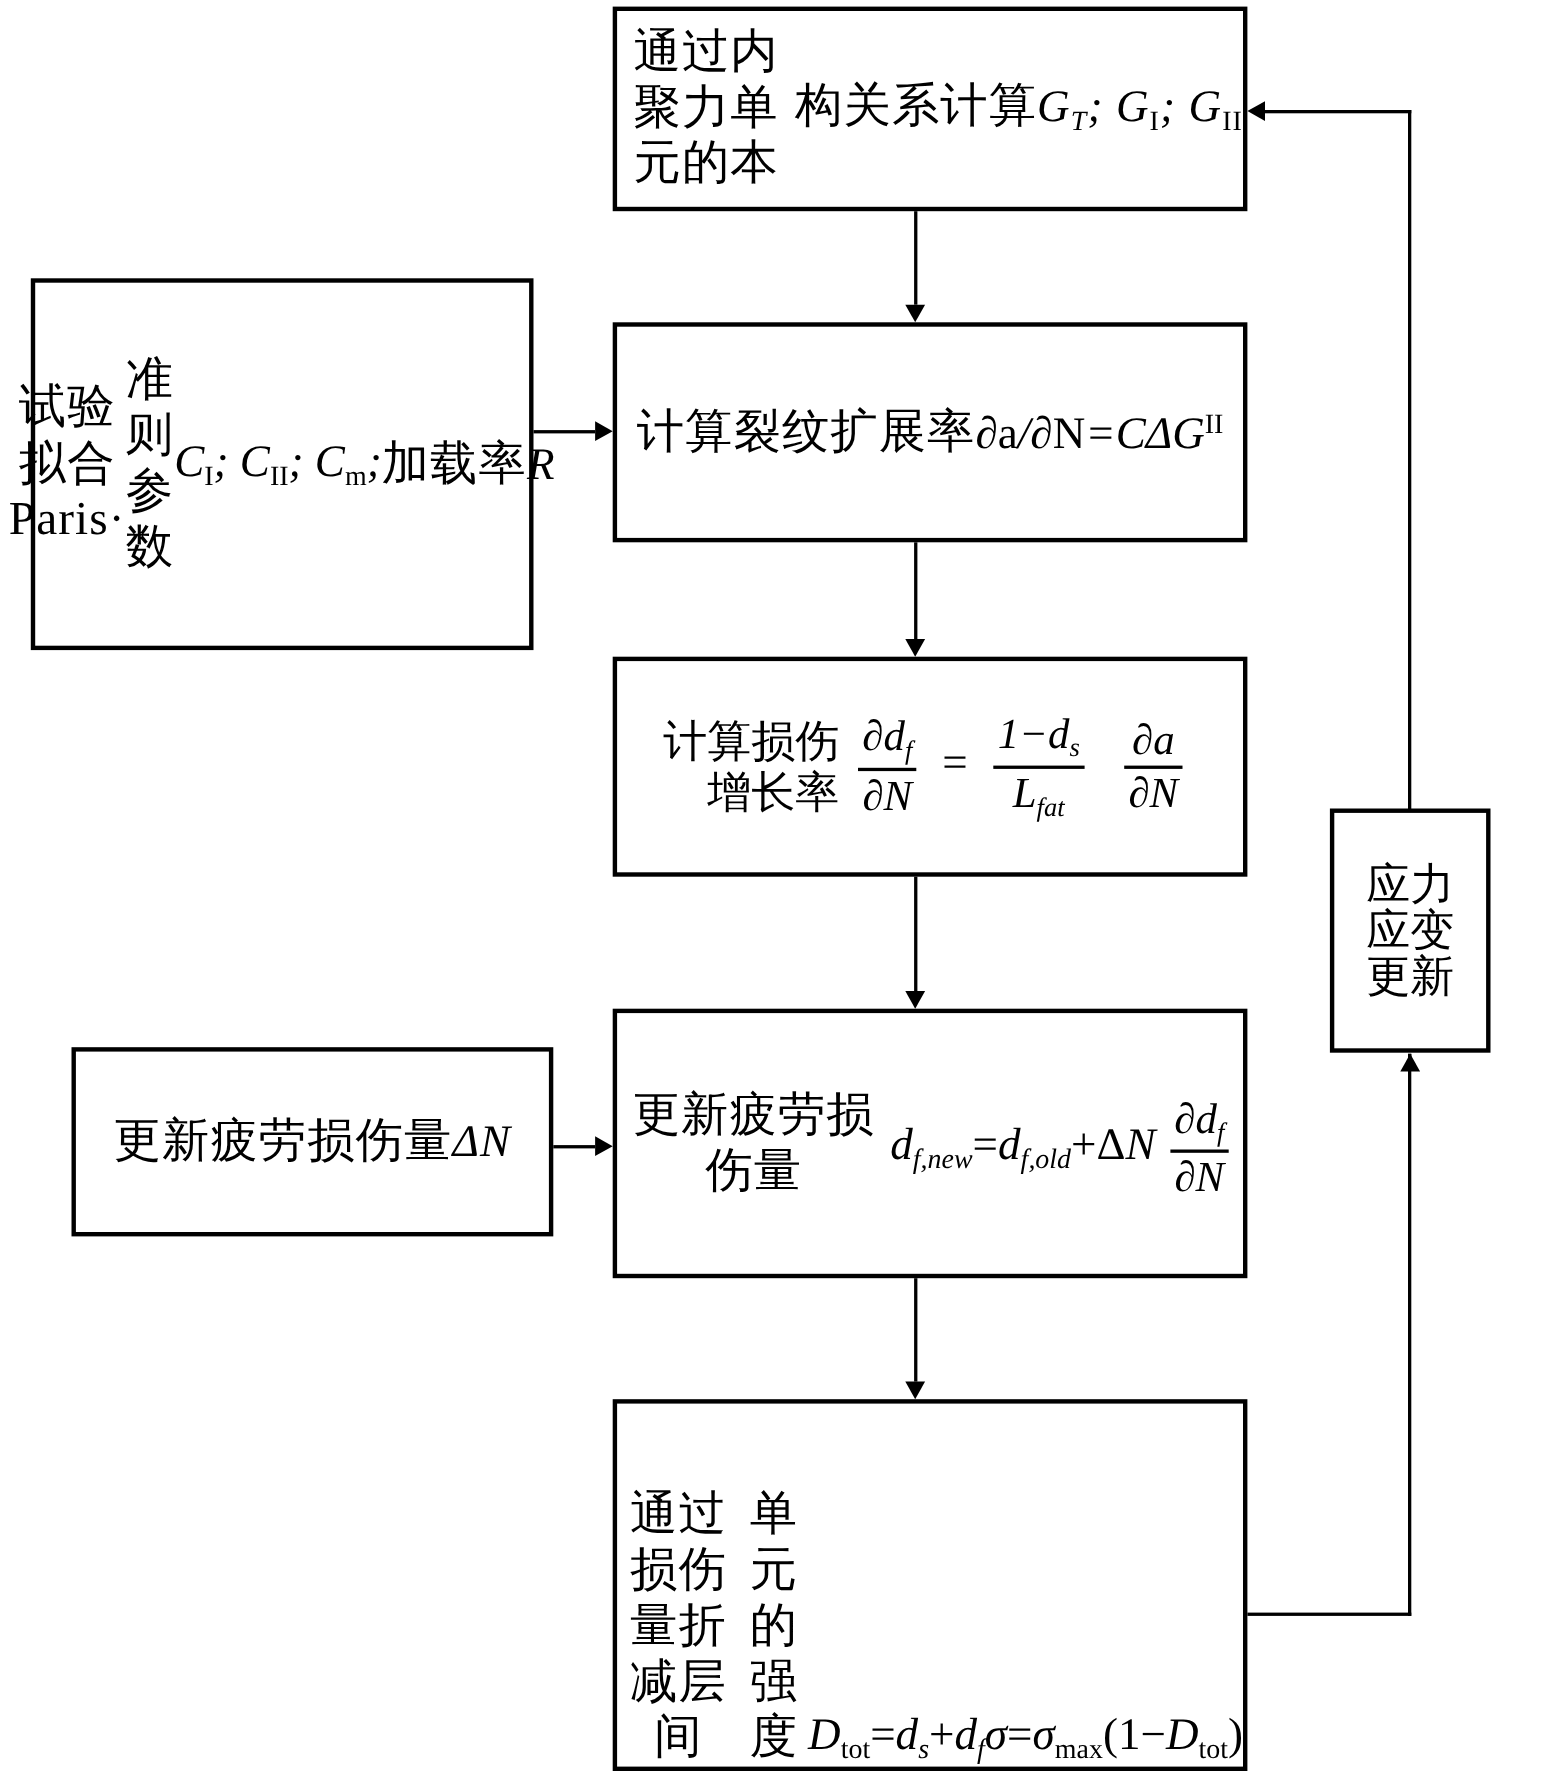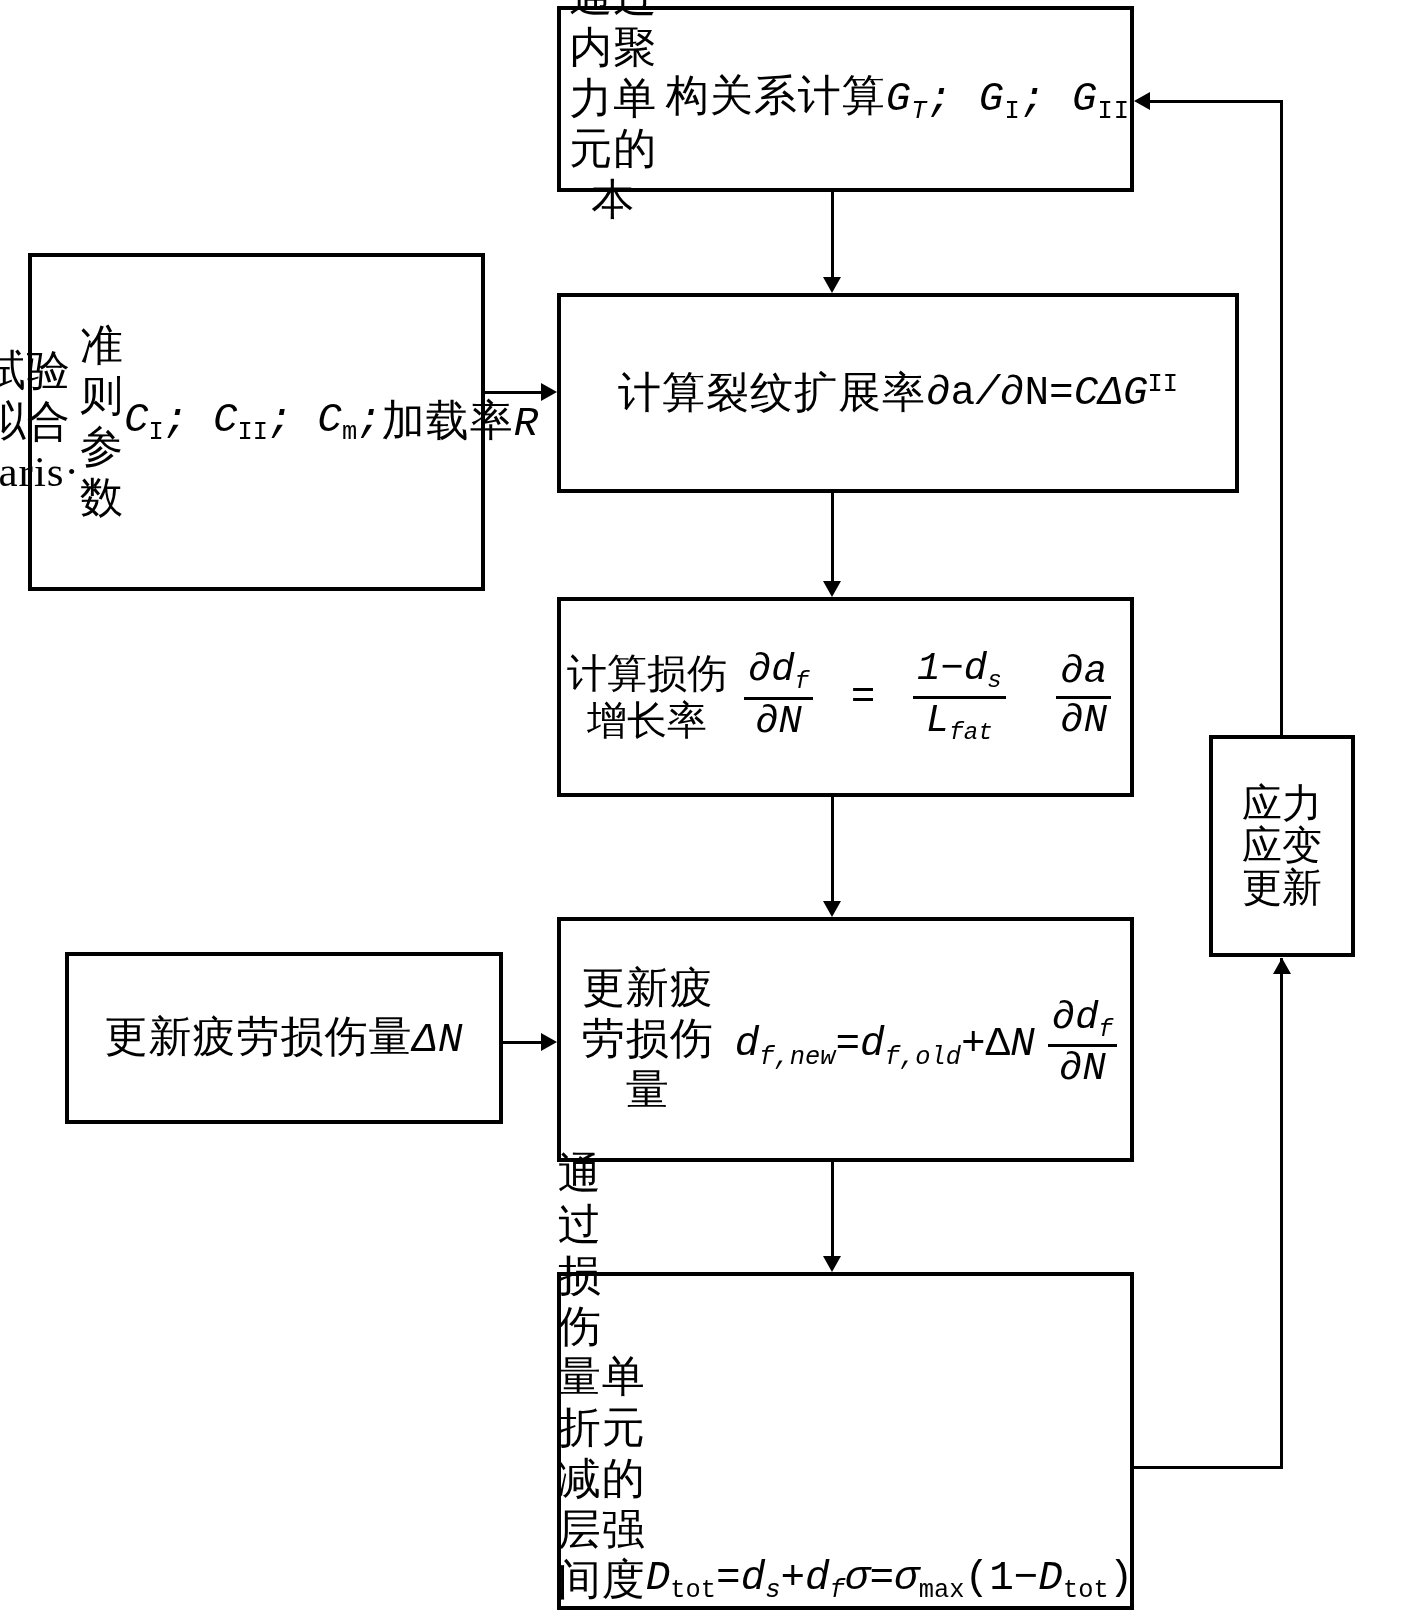--- a/index.html
+++ b/index.html
@@ -60,21 +60,21 @@
   .arrow-left {
     position: absolute;
     width: 0; height: 0;
     border-top: 9px solid transparent;
     border-bottom: 9px solid transparent;
     border-right: 16px solid #000000;
   }
 
   .cn { font-size: 43px; letter-spacing: 1px; }
   .cn-sm { font-size: 40px; }
-  .formula { font-size: 41px; font-style: italic; font-family: Liberation Mono, monospace; }
+  .formula { font-size: 41px; font-style: italic; }
   .upright { font-style: normal; }
   sub { font-size: 0.62em; font-style: italic; vertical-align: -0.32em; }
   sub.up { font-style: normal; }
   sup { font-size: 0.62em; vertical-align: 0.52em; font-style: normal; }
 
   
   .frac {
     display: inline-flex;
     flex-direction: column;
     vertical-align: middle;
@@ -82,21 +82,21 @@
     font-size: 0.95em;
   }
   .frac .num { padding: 0 4px; }
   .frac .den { padding: 0 4px; border-top: 3px solid #000; }
   .eqrow {
     display: flex;
     align-items: center;
     justify-content: center;
     white-space: nowrap;
   }
-  .vstack { display: flex; flex-direction: column; align-items: center; }
+  .vstack { display: flex; flex-direction: column; align-items: flex-end; }
   .vstack span { display: block; }
 </style>
 </head>
 <body>
 
 <div id="canvas">
 
   <div class="box" style="left:557px; top:6px; width:577px; height:186px;">
     <div class="cn">通过内聚力单元的本</div>
     <div class="cn" style="white-space:nowrap;">
@@ -108,21 +108,21 @@
     <div class="cn">试验拟合Paris·</div>
     <div class="cn">准则参数</div>
     <div class="formula" style="white-space:nowrap;">
       <i>C</i><sub class="up">I</sub>; <i>C</i><sub class="up">II</sub>; <i>C</i><sub class="up">m</sub>;
     </div>
     <div class="cn" style="white-space:nowrap;">
       <span>加载率</span><span class="formula"><i>R</i></span>
     </div>
   </div>
 
-  <div class="box" style="left:557px; top:293px; width:682px; height:200px;">
+  <div class="box" style="left:557px; top:293px; width:577px; height:200px;">
     <div class="cn">计算裂纹扩展率</div>
     <div class="formula" style="white-space:nowrap;">
       ∂<span class="upright">a</span>/∂<span class="upright">N</span>=<i>C</i>Δ<i>G</i><sup>II</sup>
     </div>
   </div>
 
   <div class="box" style="left:557px; top:597px; width:577px; height:200px; flex-direction:row;">
     <div class="eqrow" style="gap:4px;">
       <div class="vstack cn-sm" style="text-align:right;">
         <span>计算损伤</span>

